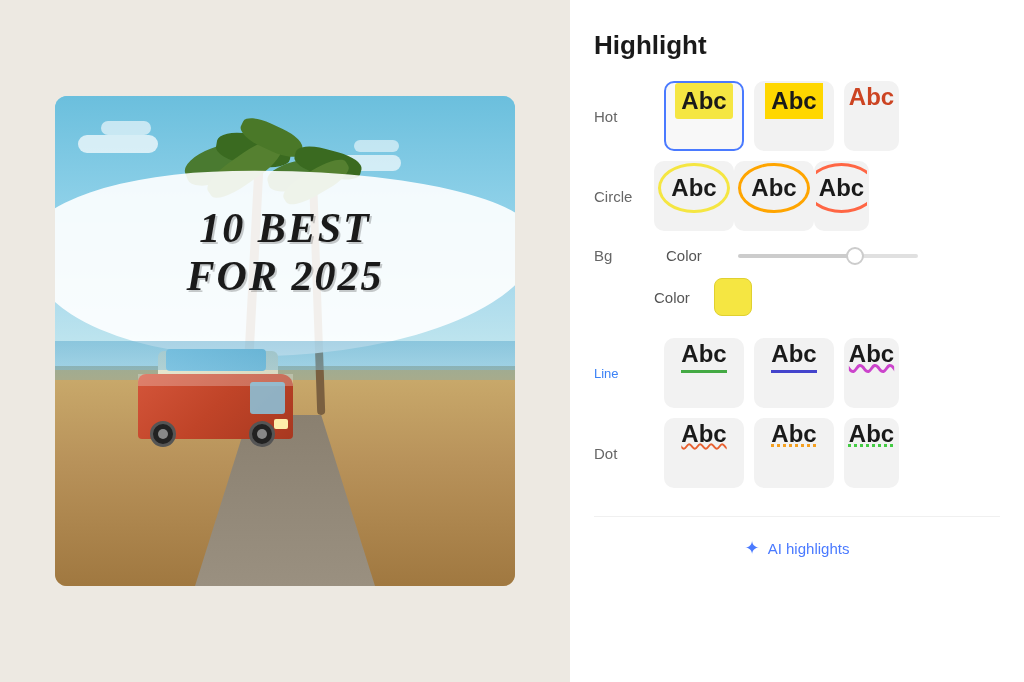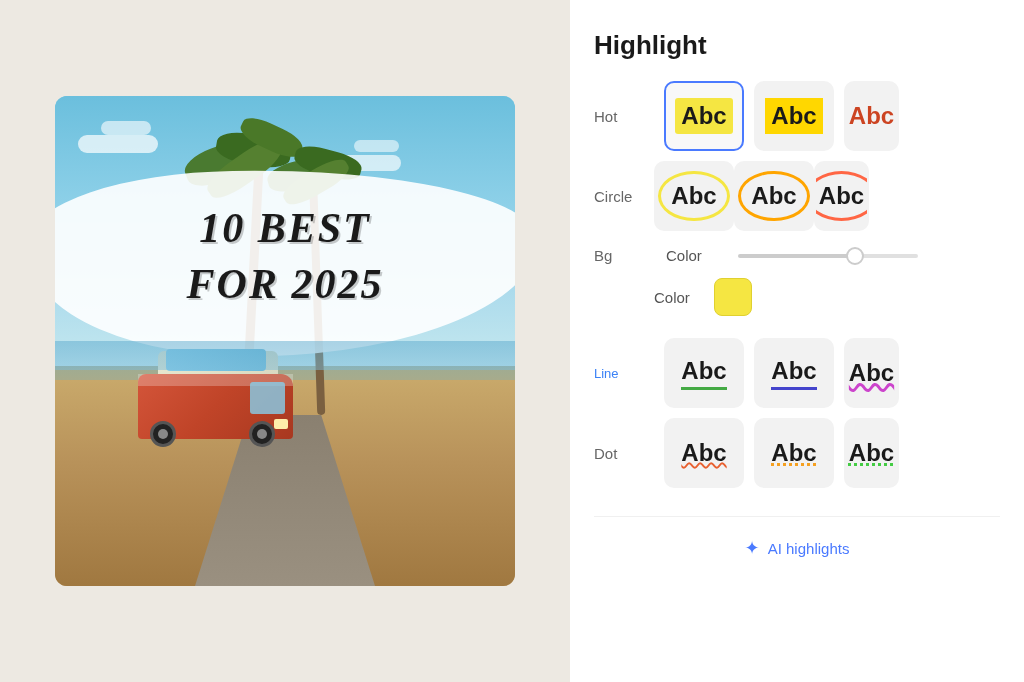--- a/index.html
+++ b/index.html
@@ -165,21 +165,20 @@
       font-family: 'Georgia', serif;
       font-weight: 900;
       font-size: 42px;
       color: #1a1a1a;
       text-transform: uppercase;
       font-style: italic;
       letter-spacing: 2px;
       text-shadow: 2px 2px 0 rgba(0,0,0,0.2);
       display: block;
       text-align: center;
-      margin-top: 8px;
     }
 
     
     .brush-bg {
       position: absolute;
       top: 15%;
       left: -5%;
       right: -5%;
       height: 38%;
       background: rgba(255,255,255,0.9);
@@ -204,21 +203,21 @@
       color: #1a1a1a;
       margin-bottom: 20px;
     }
 
     .option-card {
       width: 80px;
       height: 70px;
       background: #f2f2f2;
       border-radius: 10px;
       display: flex;
-      align-items: center;
+      align-items: flex-start;
       justify-content: center;
       cursor: pointer;
       border: 2px solid transparent;
       position: relative;
       overflow: hidden;
     }
 
     .option-card.selected {
       border-color: #4a7aff;
       background: #f8f8f8;

